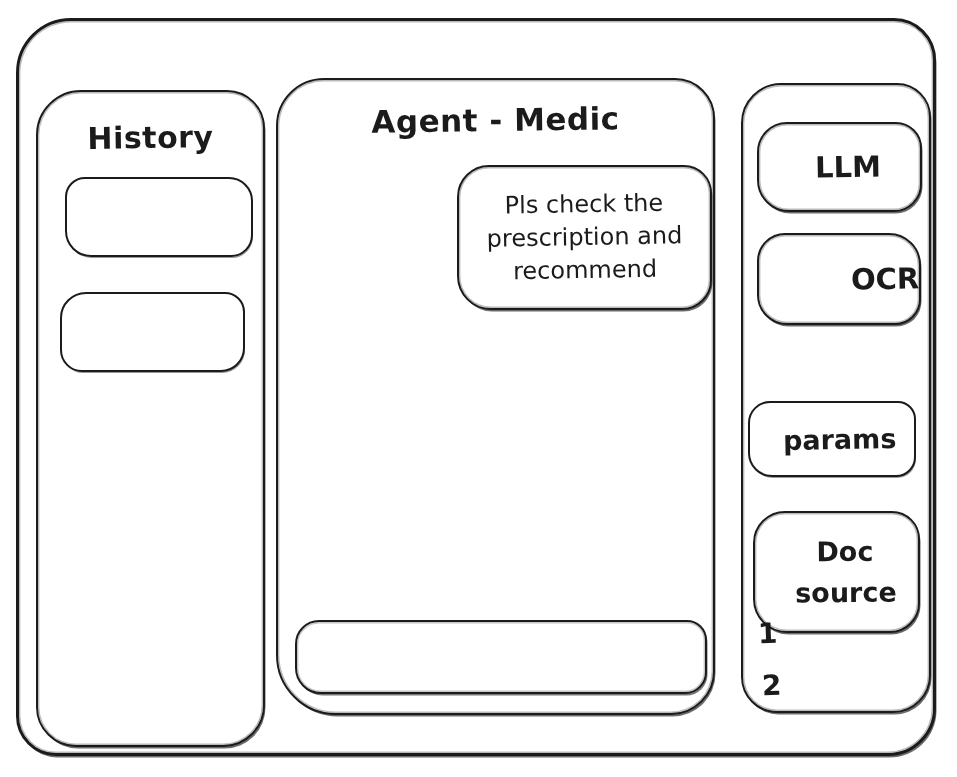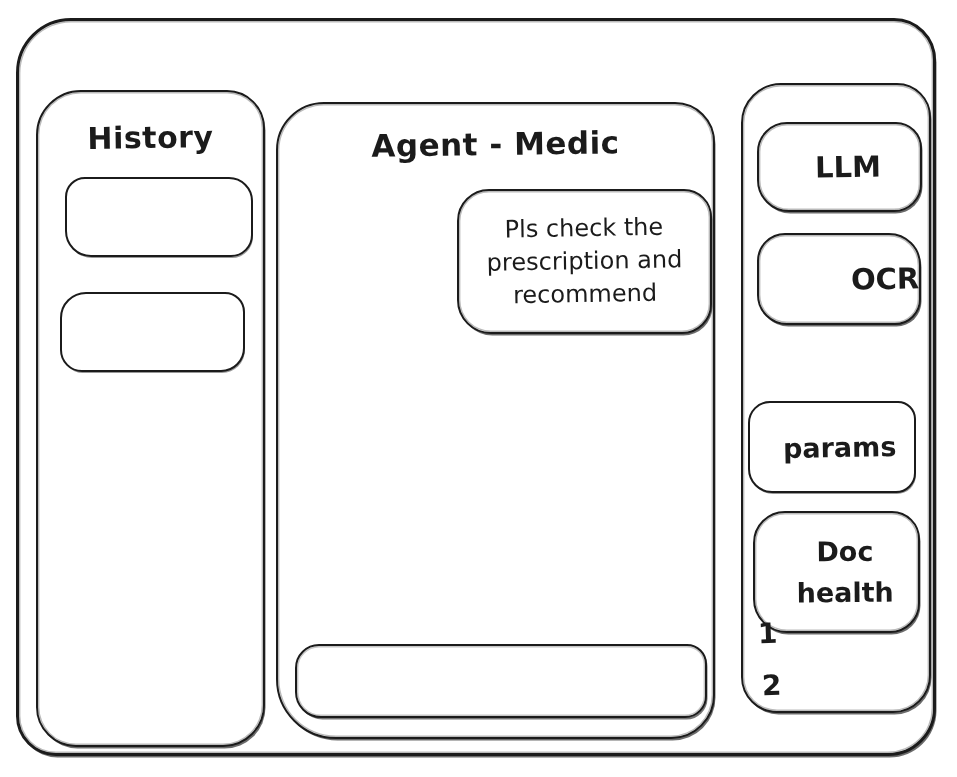--- a/index.html
+++ b/index.html
@@ -18,38 +18,38 @@
 
   .title { font-weight:bold; letter-spacing:.5px; transform:rotate(-0.8deg); text-align:center; }
 
   .frame  { left:16px; top:18px; width:920px; height:738px; border-radius:55px 42px 48px 40px; border-width:3px; }
 
   .history { left:33px; top:65px; width:229px; height:657px; border-radius:45px 38px 42px 40px; }
   .history-title { position:absolute; left:0; right:0; top:28px; font-size:30px; }
   .h-item1 { left:27px; top:85px;  width:188px; height:80px; border-radius:20px 24px 22px 26px; cursor:pointer; }
   .h-item2 { left:22px; top:200px; width:185px; height:80px; border-radius:26px 20px 24px 22px; cursor:pointer; }
 
-  .main { left:273px; top:75px; width:439px; height:637px; border-radius:48px 40px 44px 60px;margin-top:24px; }
+  .main { left:273px; top:75px; width:439px; height:637px; border-radius:48px 40px 44px 60px; }
   .chat-title { position:absolute; left:0; right:0; top:22px; font-size:31px; }
   .bubble { display:flex; align-items:center; justify-content:center; text-align:center;
             font-size:24px; font-weight:500; line-height:1.38; padding:10px 6px; }
   .user-bubble      { left:179px; top:85px;  width:255px; height:145px; border-radius:32px 28px 30px 34px; }
   .assistant-bubble { left:10px;  top:261px; width:262px; height:222px; border-radius:44px 40px 46px 42px; }
   .chat-input { position:absolute; left:17px; top:540px; width:412px; height:74px;
                 border:2.6px solid var(--ink); border-radius:24px 20px 22px 26px;
                 background:var(--canvas); font:24px "DejaVu Sans", sans-serif; color:var(--ink);
                 padding:0 20px; outline:none;
                 box-shadow: inset 0 0 0 1.4px rgba(27,27,27,.25), 1.5px 2.5px 0 -1px rgba(27,27,27,.6); }
 
   .tools { left:738px; top:80px; width:190px; height:630px; border-radius:40px 34px 38px 36px; }
   .tool-btn { display:flex; align-items:center; justify-content:center; text-align:center;
               font-weight:bold; cursor:pointer;padding-left:16px; }
   .llm-btn    { left:14px; top:37px;  width:165px; height:90px;  border-radius:30px 26px 28px 32px; font-size:29px; }
   .ocr-btn    { left:14px; top:148px; width:164px; height:92px;  border-radius:28px 32px 26px 30px; font-size:29px;justify-content:flex-end; }
-  .params-btn { left:5px;  top:316px; width:168px; height:92px;  border-radius:22px 18px 20px 24px; font-size:27px; }
+  .params-btn { left:5px;  top:316px; width:168px; height:76px;  border-radius:22px 18px 20px 24px; font-size:27px; }
   .doc-btn    { left:10px; top:426px; width:167px; height:122px; border-radius:32px 28px 30px 34px; font-size:27px; line-height:1.5; }
   .doc-btn span { display:inline-block; max-width:100px; transform:rotate(-0.5deg); }
   .doc-item { position:absolute; font-size:28px; font-weight:bold; cursor:pointer; transform:rotate(-2deg); }
   .doc-item-1 { left:15px; top:532px; }
   .doc-item-2 { left:19px; top:584px; }
 
   .label-tilt { transform:rotate(-1deg); }
 </style>
 </head>
 <body>
@@ -77,19 +77,19 @@
     <div class="sk dbl tool-btn llm-btn">
       <span class="label-tilt">LLM</span>
     </div>
     <div class="sk dbl tool-btn ocr-btn">
       <span class="label-tilt">OCR</span>
     </div>
     <div class="sk lite tool-btn params-btn">
       <span class="label-tilt">params</span>
     </div>
     <div class="sk dbl tool-btn doc-btn">
-      <span>Doc health</span>
+      <span>Doc source</span>
     </div>
     <div class="doc-item doc-item-1">1</div>
     <div class="doc-item doc-item-2">2</div>
   </div>
 
 </div>
 
 </body></html>

